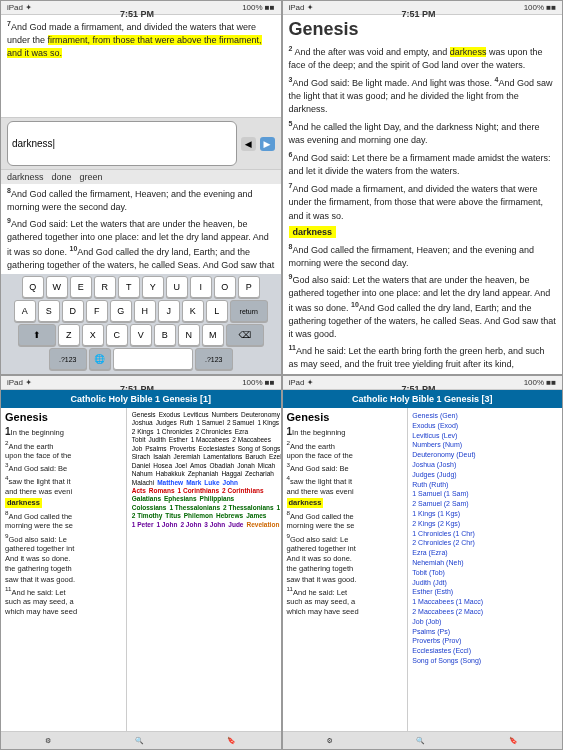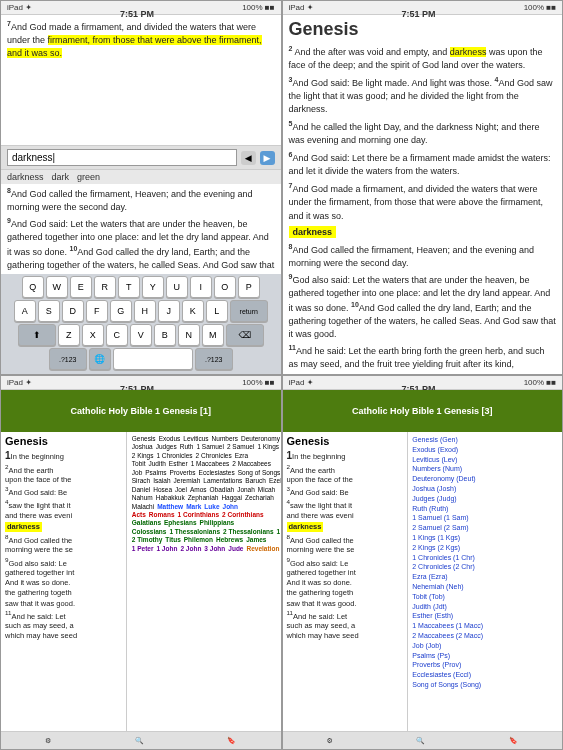--- a/index.html
+++ b/index.html
@@ -60,22 +60,22 @@
       display: flex;
       align-items: center;
       gap: 4px;
       border-top: 1px solid #ccc;
       border-bottom: 1px solid #ccc;
     }
 
     .search-input-box {
       background: white;
       border: 1px solid #999;
-      border-radius: 0;
-      padding: 2px 4px;
+      border-radius: 6px;
+      padding: 16px 4px;
       font-size: 10px;
       flex: 1;
     }
 
     .keyboard-area {
       background: #d1d5db;
       padding: 2px;
     }
 
     .keyboard-row {
@@ -146,25 +146,25 @@
 
     
     .bottom-content {
       height: calc(100% - 14px);
       overflow: hidden;
       display: flex;
       flex-direction: column;
     }
 
     .app-header {
-      background: #4d7c0f;
+      background: #0369a1;
       color: white;
       text-align: center;
       font-size: 9px;
-      padding: 16px 4px;
+      padding: 4px 4px;
       font-weight: bold;
     }
 
     .two-col-layout {
       display: flex;
       flex: 1;
       overflow: hidden;
     }
 
     .left-col {
@@ -268,21 +268,21 @@
     </div>
 
     <div class="search-bar">
       <div class="search-input-box">darkness|</div>
       <span style="font-size:9px;background:#ccc;padding:2px 4px;border-radius:3px;cursor:pointer;">◀</span>
       <span style="font-size:9px;background:#5b9bd5;color:white;padding:2px 4px;border-radius:3px;cursor:pointer;">▶</span>
     </div>
 
     <div style="background:#e8e8e8;display:flex;gap:8px;padding:2px 6px;font-size:9px;">
       <span style="color:#333;cursor:pointer;">darkness</span>
-      <span style="color:#333;cursor:pointer;">dark</span>
+      <span style="color:#333;cursor:pointer;">done</span>
       <span style="color:#333;cursor:pointer;">green</span>
     </div>
 
     <div class="bible-text-area" style="padding: 2px 6px; font-size:8px; line-height:1.3; overflow:hidden; flex:none; height: 90px;">
       <p class="verse-text"><sup class="verse-num">8</sup><span>And God called the firmament, Heaven; and the evening and morning were the second day.</span></p>
       <p class="verse-text" style="margin-top:2px;"><sup class="verse-num">9</sup><span>And God said: Let the waters that are under the heaven, be gathered together into one place: and let the dry land appear. And it was so done.</span> <sup class="verse-num">10</sup><span>And God called the dry land, Earth; and the gathering together of the waters, he called Seas. And God saw that it was good.</span></p>
 
     </div>
 
     <div class="keyboard-area">

